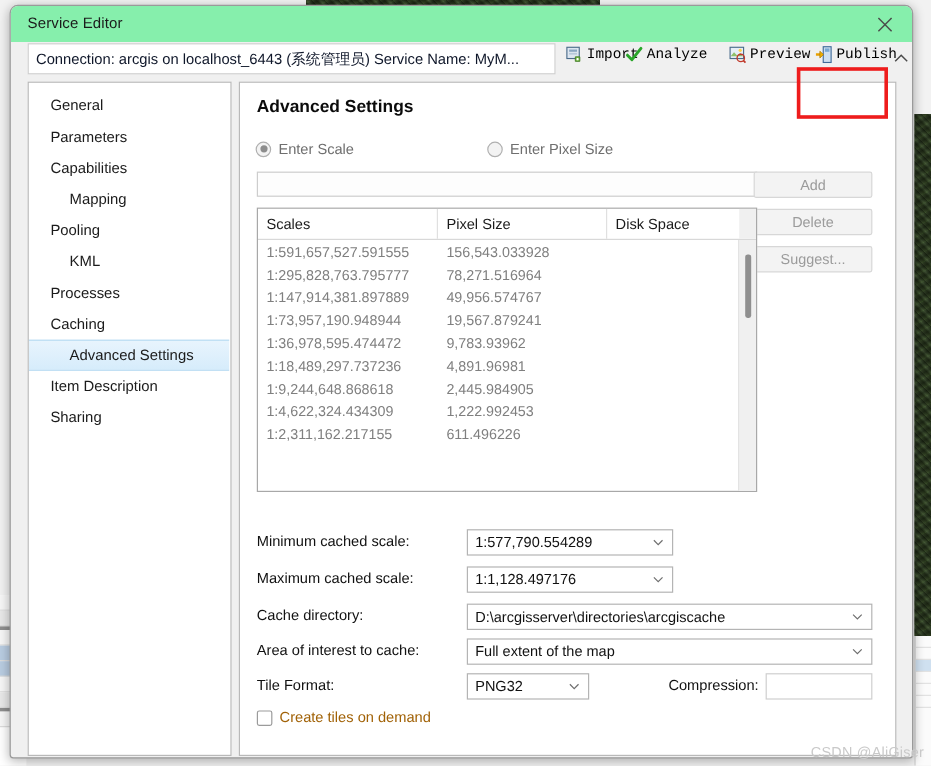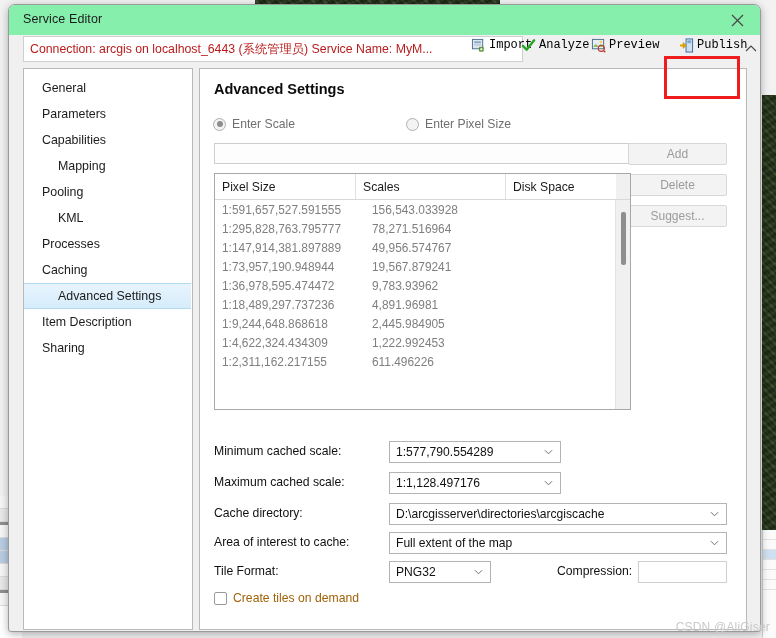--- a/index.html
+++ b/index.html
@@ -76,42 +76,42 @@
   #dialog-close-button svg { display: block; }
 
   
   #connection-toolbar {
     position: relative;
     height: 33px;
     margin: 0;
   }
   #connection-field {
     position: absolute; left: 14px; top: 1px;
-    width: 500px; height: 26px;
+    width: 440px; height: 26px;
     background: #ffffff;
     border: 1px solid #cfcfcf;
     display: flex; align-items: center;
     padding: 0 6px;
-    font-size: 12.3px; color: #b91c1c;
+    font-size: 12.3px; color: #0f172a;
     white-space: nowrap; overflow: hidden;
   }
   .toolbar-btn {
     position: absolute; top: 3px;
     height: 22px;
     display: flex; 
     gap: 3px;
     font-family: "Liberation Mono", monospace;
     font-size: 12px;
     color: #000;
     cursor: default;
     white-space: nowrap;
   }
   #toolbar-import  { left: 462px; }
   #toolbar-analyze { left: 512px; }
-  #toolbar-preview { left: 582px; font-family: Liberation Mono, monospace; }
+  #toolbar-preview { left: 598px; font-family: Liberation Mono, monospace; }
   #toolbar-publish { left: 670px; }
   #toolbar-collapse {
     position: absolute; left: 735px; top: 6px;
     width: 14px; height: 14px;
     display:flex; align-items:center; justify-content:center;
     cursor: default;
   }
   .tb-ico { width: 15px; height: 15px; display:block; }
 
   
@@ -488,22 +488,22 @@
       </div>
 
       <div id="scale-entry-input"></div>
 
       <div id="btn-add" class="side-btn">Add</div>
       <div id="btn-delete" class="side-btn">Delete</div>
       <div id="btn-suggest" class="side-btn">Suggest...</div>
 
       <div id="scales-grid">
         <div id="scales-header">
+          <div class="sh-cell c0">Scales</div>
           <div class="sh-cell c1">Pixel Size</div>
-          <div class="sh-cell c0">Scales</div>
           <div class="sh-cell c2">Disk Space</div>
           <div class="sh-cell c3"></div>
         </div>
         <div id="scales-rows">
             <div class="sg-row">
               <div class="sg-cell c0">1:591,657,527.591555</div>
               <div class="sg-cell c1">156,543.033928</div>
               <div class="sg-cell c2"></div>
             </div>
             <div class="sg-row">

